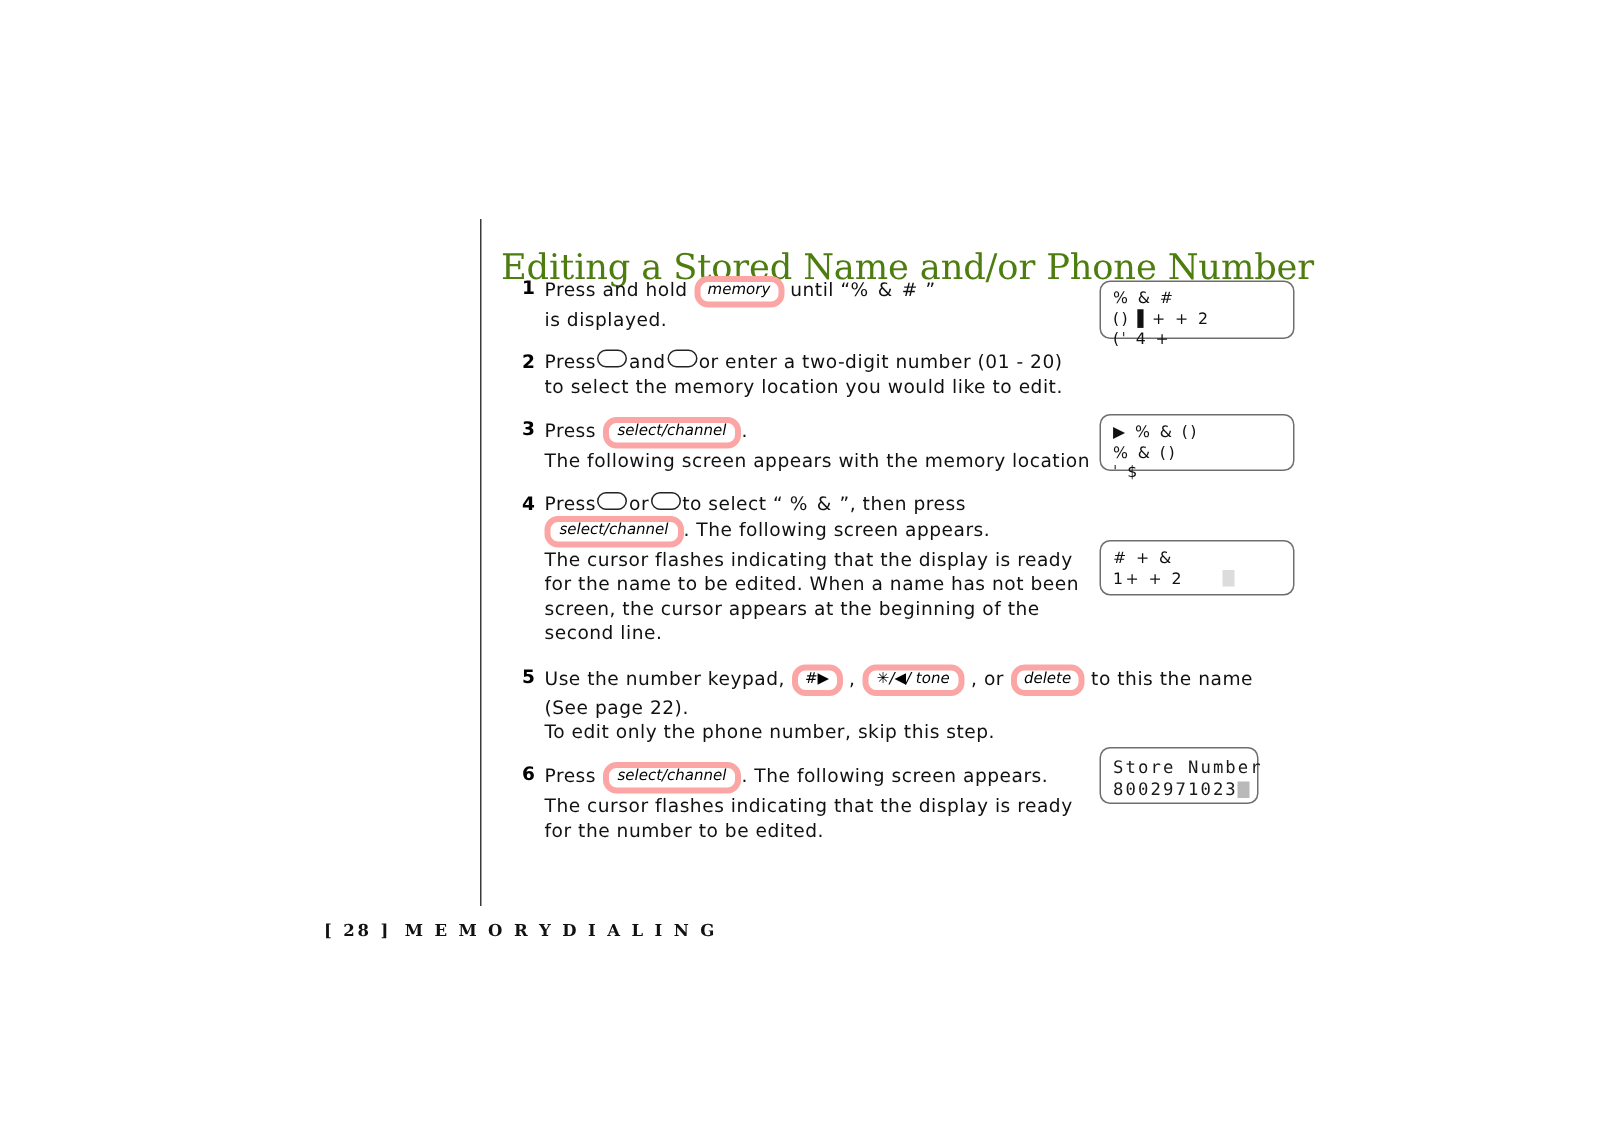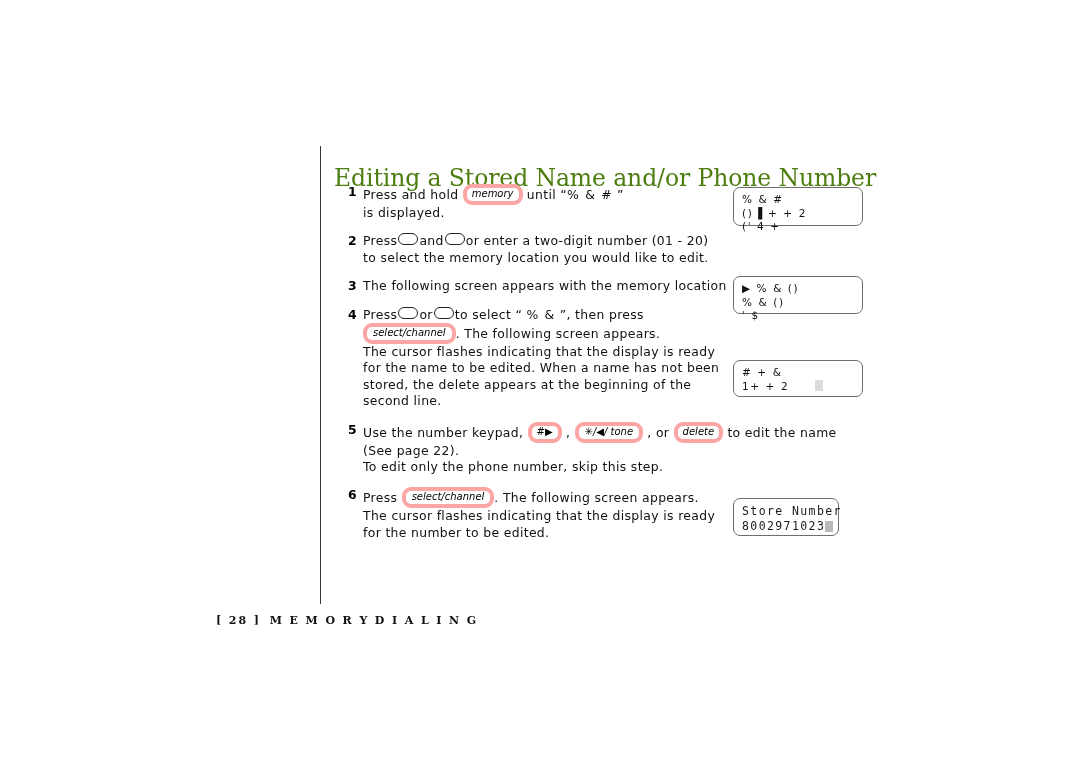--- a/index.html
+++ b/index.html
@@ -192,38 +192,39 @@
       <div class="step">
         <div class="step-num">2</div>
         <div class="step-body">
           <span class="ln"><span>Press</span><span class="oval-blank"></span><span>and</span><span class="oval-blank"></span><span>or enter a two-digit number (01 - 20)</span></span>
           <span class="ln"><span>to select the memory location you would like to edit.</span></span>
         </div>
       </div>
       <div class="step">
         <div class="step-num">3</div>
         <div class="step-body">
+          <span class="ln"><span>Press </span><span class="key">select/channel</span><span>.</span></span>
           <span class="ln"><span>The following screen appears with the memory location</span></span>
         </div>
       </div>
       <div class="step">
         <div class="step-num">4</div>
         <div class="step-body">
           <span class="ln"><span>Press</span><span class="oval-blank"></span><span>or</span><span class="oval-blank"></span><span>to select “  </span><span class="garble">% &amp;</span><span>            ”, then press</span></span>
           <span class="ln"><span class="key">select/channel</span><span>. The following screen appears.</span></span>
           <span class="ln"><span>The cursor flashes indicating that the display is ready</span></span>
           <span class="ln"><span>for the name to be edited. When a name has not been</span></span>
-          <span class="ln"><span>stored, the delete appears at the beginning of the</span></span>
+          <span class="ln"><span>screen, the cursor appears at the beginning of the</span></span>
           <span class="ln"><span>second line.</span></span>
         </div>
       </div>
       <div class="step">
         <div class="step-num">5</div>
         <div class="step-body">
-          <span class="ln"><span>Use the number keypad, </span><span class="key k-narrow">#▶</span><span> , </span><span class="key">✳/◀/ tone</span><span> , or </span><span class="key k-narrow">delete</span><span>  to edit the name</span></span>
+          <span class="ln"><span>Use the number keypad, </span><span class="key k-narrow">#▶</span><span> , </span><span class="key">✳/◀/ tone</span><span> , or </span><span class="key k-narrow">delete</span><span>  to this the name</span></span>
           <span class="ln"><span>(See page 22).</span></span>
           <span class="ln"><span>To edit only the phone number, skip this step.</span></span>
         </div>
       </div>
       <div class="step">
         <div class="step-num">6</div>
         <div class="step-body">
           <span class="ln"><span>Press </span><span class="key">select/channel</span><span>. The following screen appears.</span></span>
           <span class="ln"><span>The cursor flashes indicating that the display is ready</span></span>
           <span class="ln"><span>for the number to be edited.</span></span>

